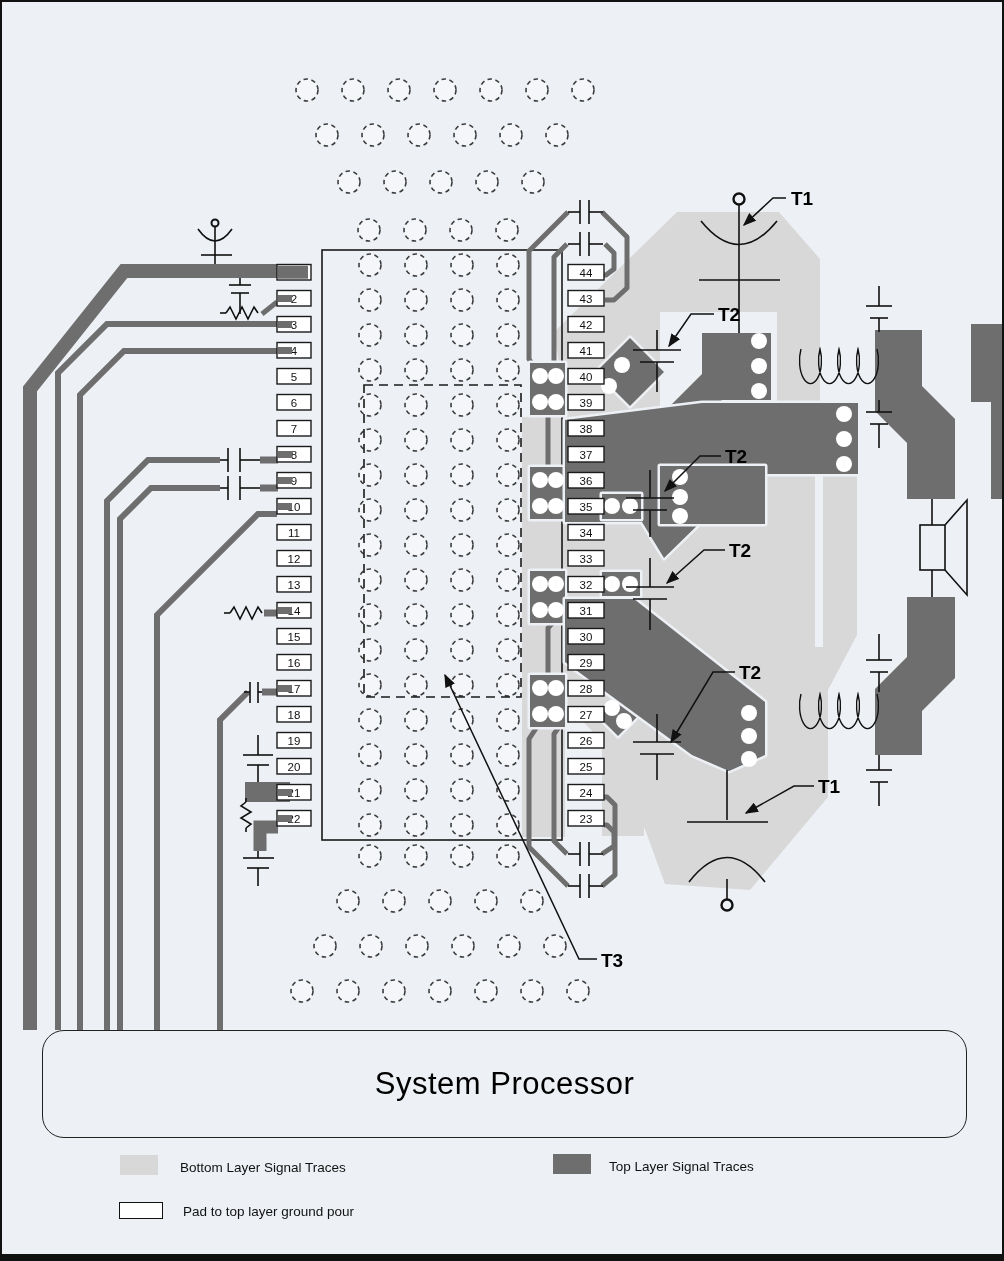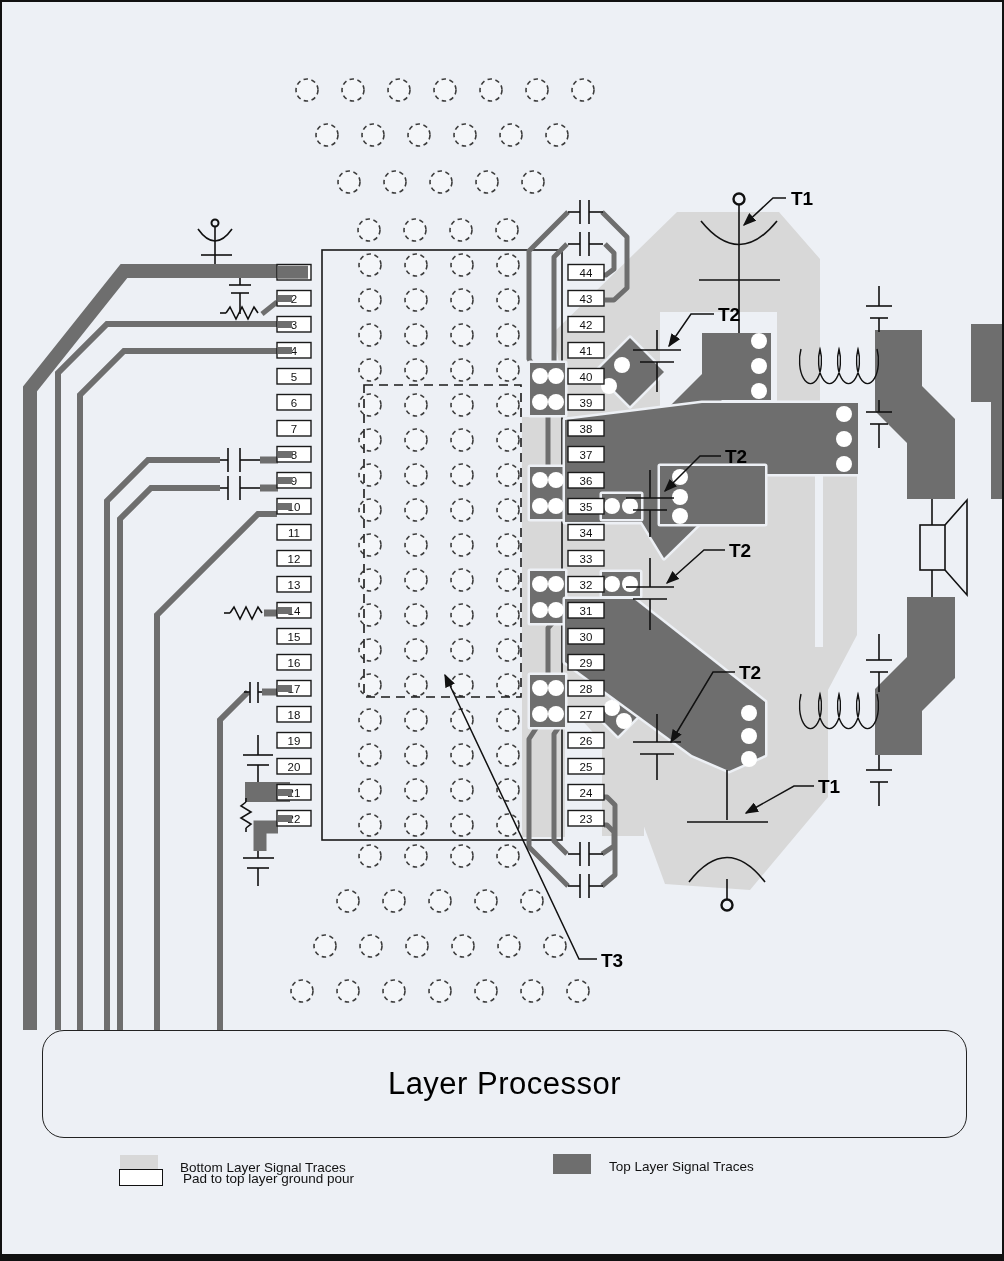--- a/index.html
+++ b/index.html
@@ -545,28 +545,28 @@
         <path d="M733,670 L711,670 L669,740" fill="none" stroke="#111" stroke-width="1.5" marker-end="url(#ah)"></path>
         <text x="737" y="677" font-size="19" font-weight="bold" fill="#000" font-family="&quot;Liberation Sans&quot;,sans-serif">T2</text>
         <path d="M812,784 L792,784 L744,811" fill="none" stroke="#111" stroke-width="1.5" marker-end="url(#ah)"></path>
         <text x="816" y="791" font-size="19" font-weight="bold" fill="#000" font-family="&quot;Liberation Sans&quot;,sans-serif">T1</text>
         <path d="M595,957 L577,957 L443,673" fill="none" stroke="#111" stroke-width="1.5" marker-end="url(#ah)"></path>
         <text x="599" y="965" font-size="19" font-weight="bold" fill="#000" font-family="&quot;Liberation Sans&quot;,sans-serif">T3</text>
       </g>
     </svg>
 
   <div class="title-box">
-    <span>Layer Processor</span>
+    <span>System Processor</span>
   </div>
 
   <div class="lg-item" style="left:118px;top:1153px">
     <span class="sw sw-light"></span>
     <span>Bottom Layer Signal Traces</span>
   </div>
-  <div class="lg-item" style="left:117px;top:1167px">
+  <div class="lg-item" style="left:117px;top:1200px">
     <span class="sw sw-pad"></span>
     <span>Pad to top layer ground pour</span>
   </div>
   <div class="lg-item" style="left:551px;top:1152px">
     <span class="sw sw-dark"></span>
     <span>Top Layer Signal Traces</span>
   </div>
 
   <div class="bottom-bar"></div>
 </div>

